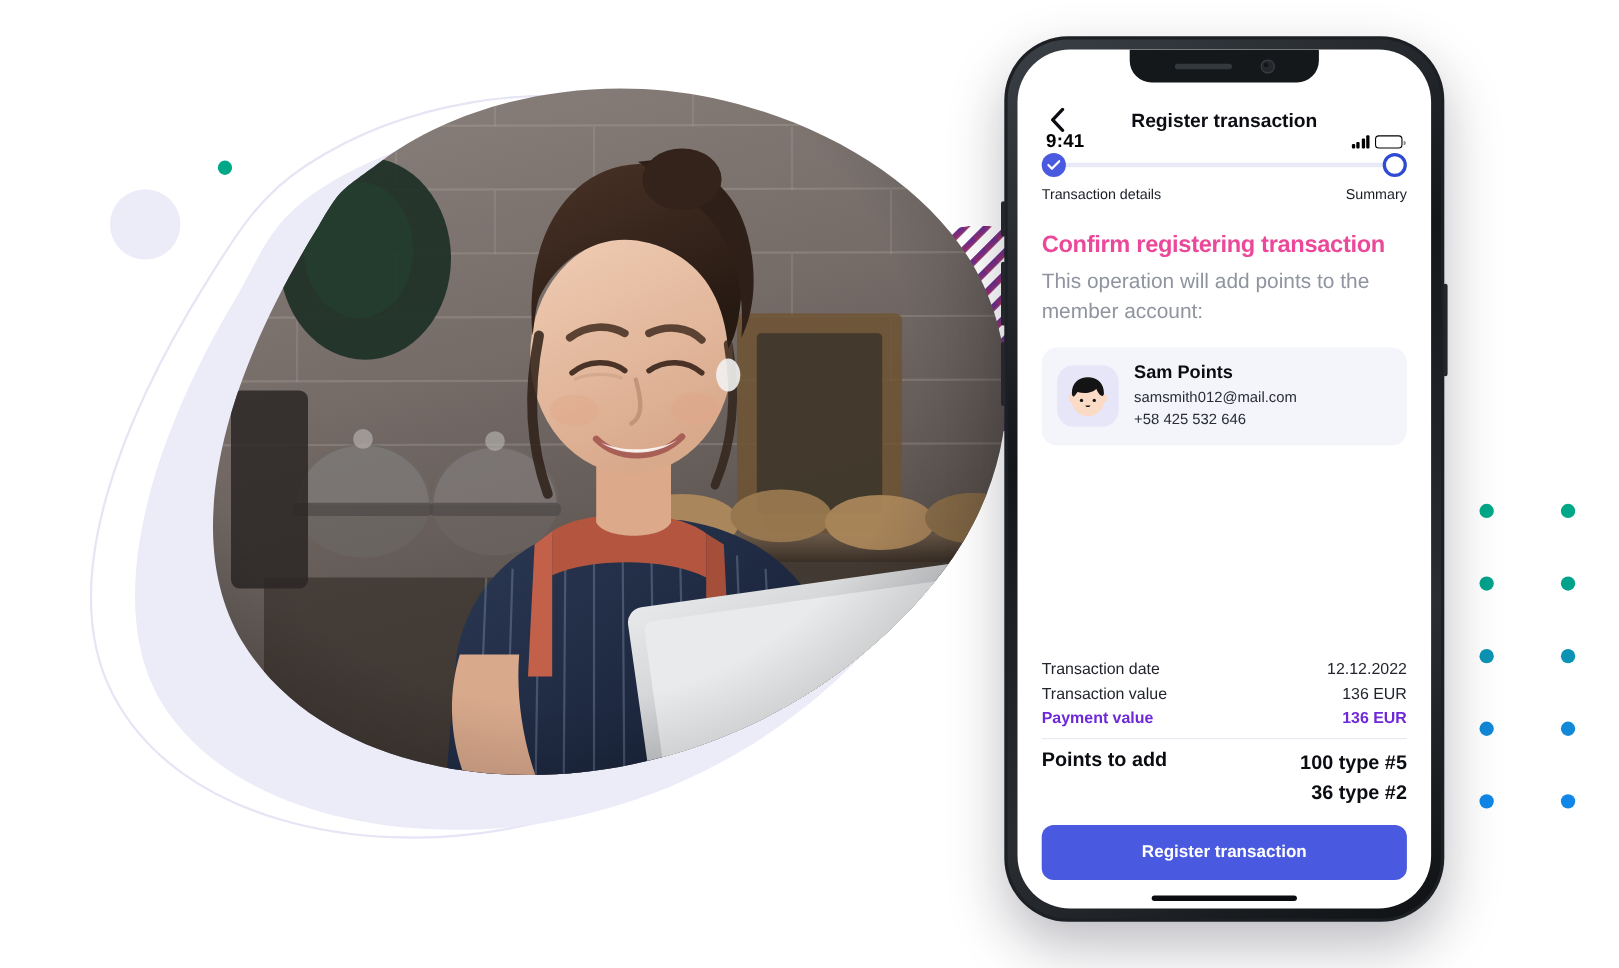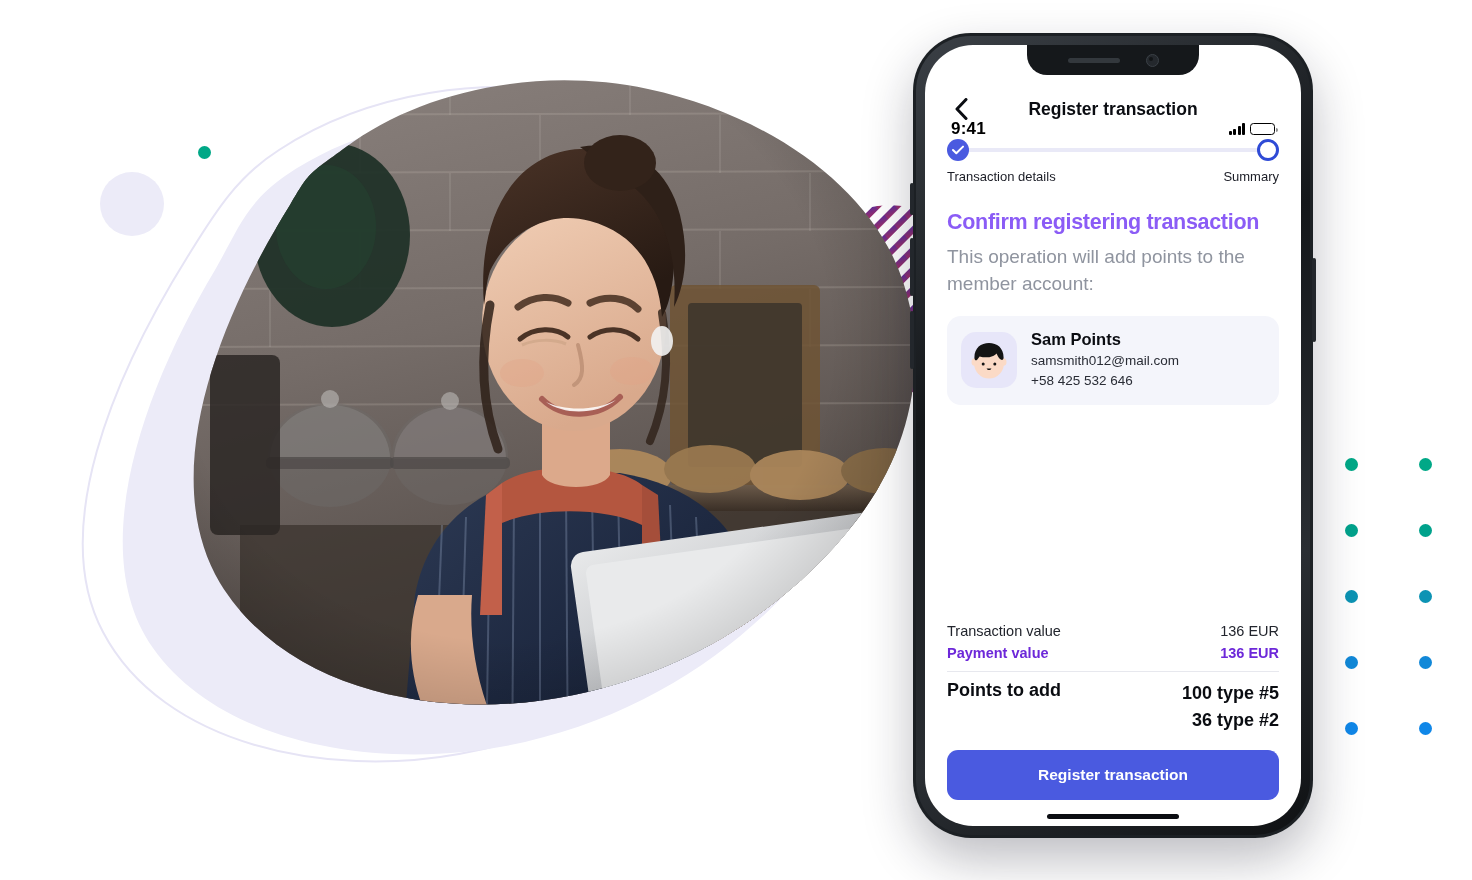--- a/index.html
+++ b/index.html
@@ -345,21 +345,21 @@
     display: flex;
     justify-content: space-between;
     margin-top: 8px;
     font-size: 13px;
     color: #1b1d26;
   }
 
   .section-title {
     font-size: 21.5px;
     font-weight: bold;
-    color: #8b5cf6;
+    color: #ec4899;
     margin-top: 26px;
     letter-spacing: -0.3px;
     flex: none;
   }
   .section-sub {
     font-size: 19px;
     line-height: 1.42;
     color: #8f949f;
     margin-top: 9px;
     flex: none;
@@ -777,20 +777,24 @@
             <div class="member-email">samsmith012@mail.com</div>
             <div class="member-phone">+58 425 532 646</div>
           </div>
         </div>
 
 
         <div class="spacer"></div>
 
         <div class="summary">
           <div class="summary-row">
+            <span class="label">Transaction date</span>
+            <span class="value">12.12.2022</span>
+          </div>
+          <div class="summary-row">
             <span class="label">Transaction value</span>
             <span class="value">136 EUR</span>
           </div>
           <div class="summary-row strong">
             <span class="label">Payment value</span>
             <span class="value">136 EUR</span>
           </div>
 
           <div class="summary-divider"></div>
 

